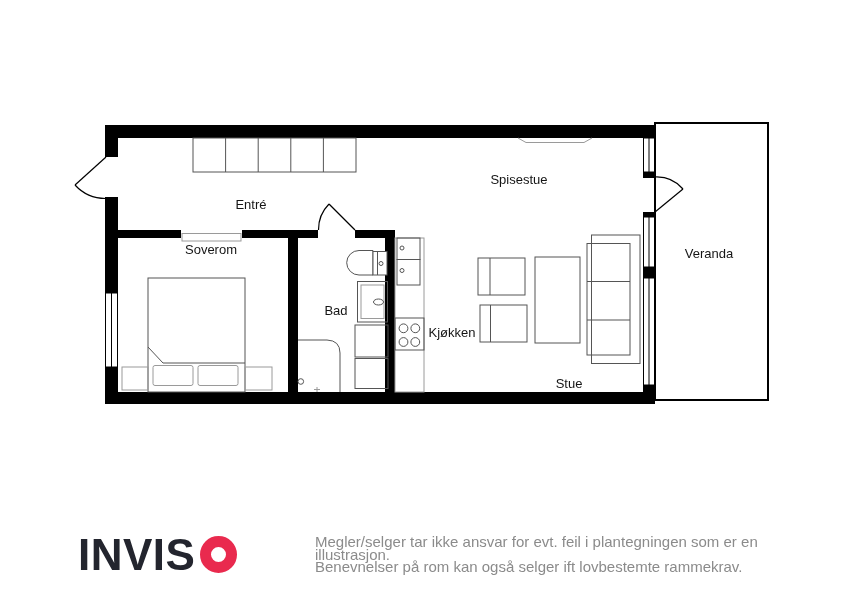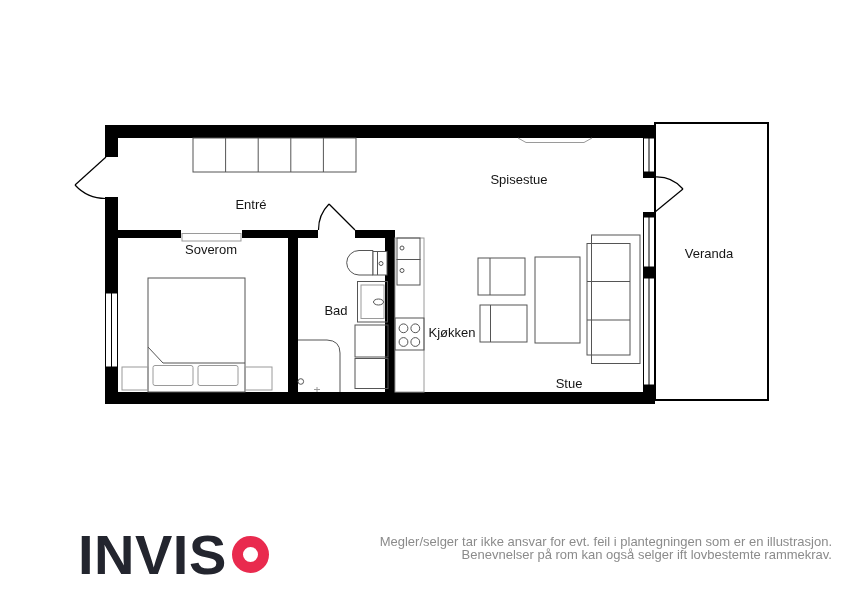--- a/index.html
+++ b/index.html
@@ -23,32 +23,32 @@
     font-family:"Liberation Sans", sans-serif;
     font-size:13px;fill:#151515;text-anchor:middle;
   }
 
   .footer-logo{
     position:absolute;left:78px;top:535px;
     display:flex;align-items:flex-end;
   }
   .logo-letters{
     font-family:"Liberation Sans", sans-serif;
-    font-weight:bold;font-size:56px;line-height:40px;
+    font-weight:bold;font-size:44px;line-height:40px;
     letter-spacing:0.5px;color:var(--logo-text,#23252e);
   }
   .logo-o{
     display:inline-block;box-sizing:border-box;
     width:37px;height:37px;border-radius:50%;
     border:11px solid var(--brand-red,#e92a4e);
     margin:0 0 2px 5px;background:#fff;
   }
   .disclaimer{
-    position:absolute;left:328px;top:536px;width:504px;
-    text-align:right;font-size:13px;line-height:12.5px;
+    position:absolute;left:315px;top:536px;width:504px;
+    text-align:left;font-size:15px;line-height:12.5px;
     color:var(--disclaimer-text,#8b8b8b);
   }
   .disclaimer p{margin:0;}
 </style>
 </head>
 <body>
 
 <svg class="plan-svg" width="849" height="490" viewBox="0 0 849 490">
 
   <rect class="v" x="655" y="123" width="113" height="277"></rect>

